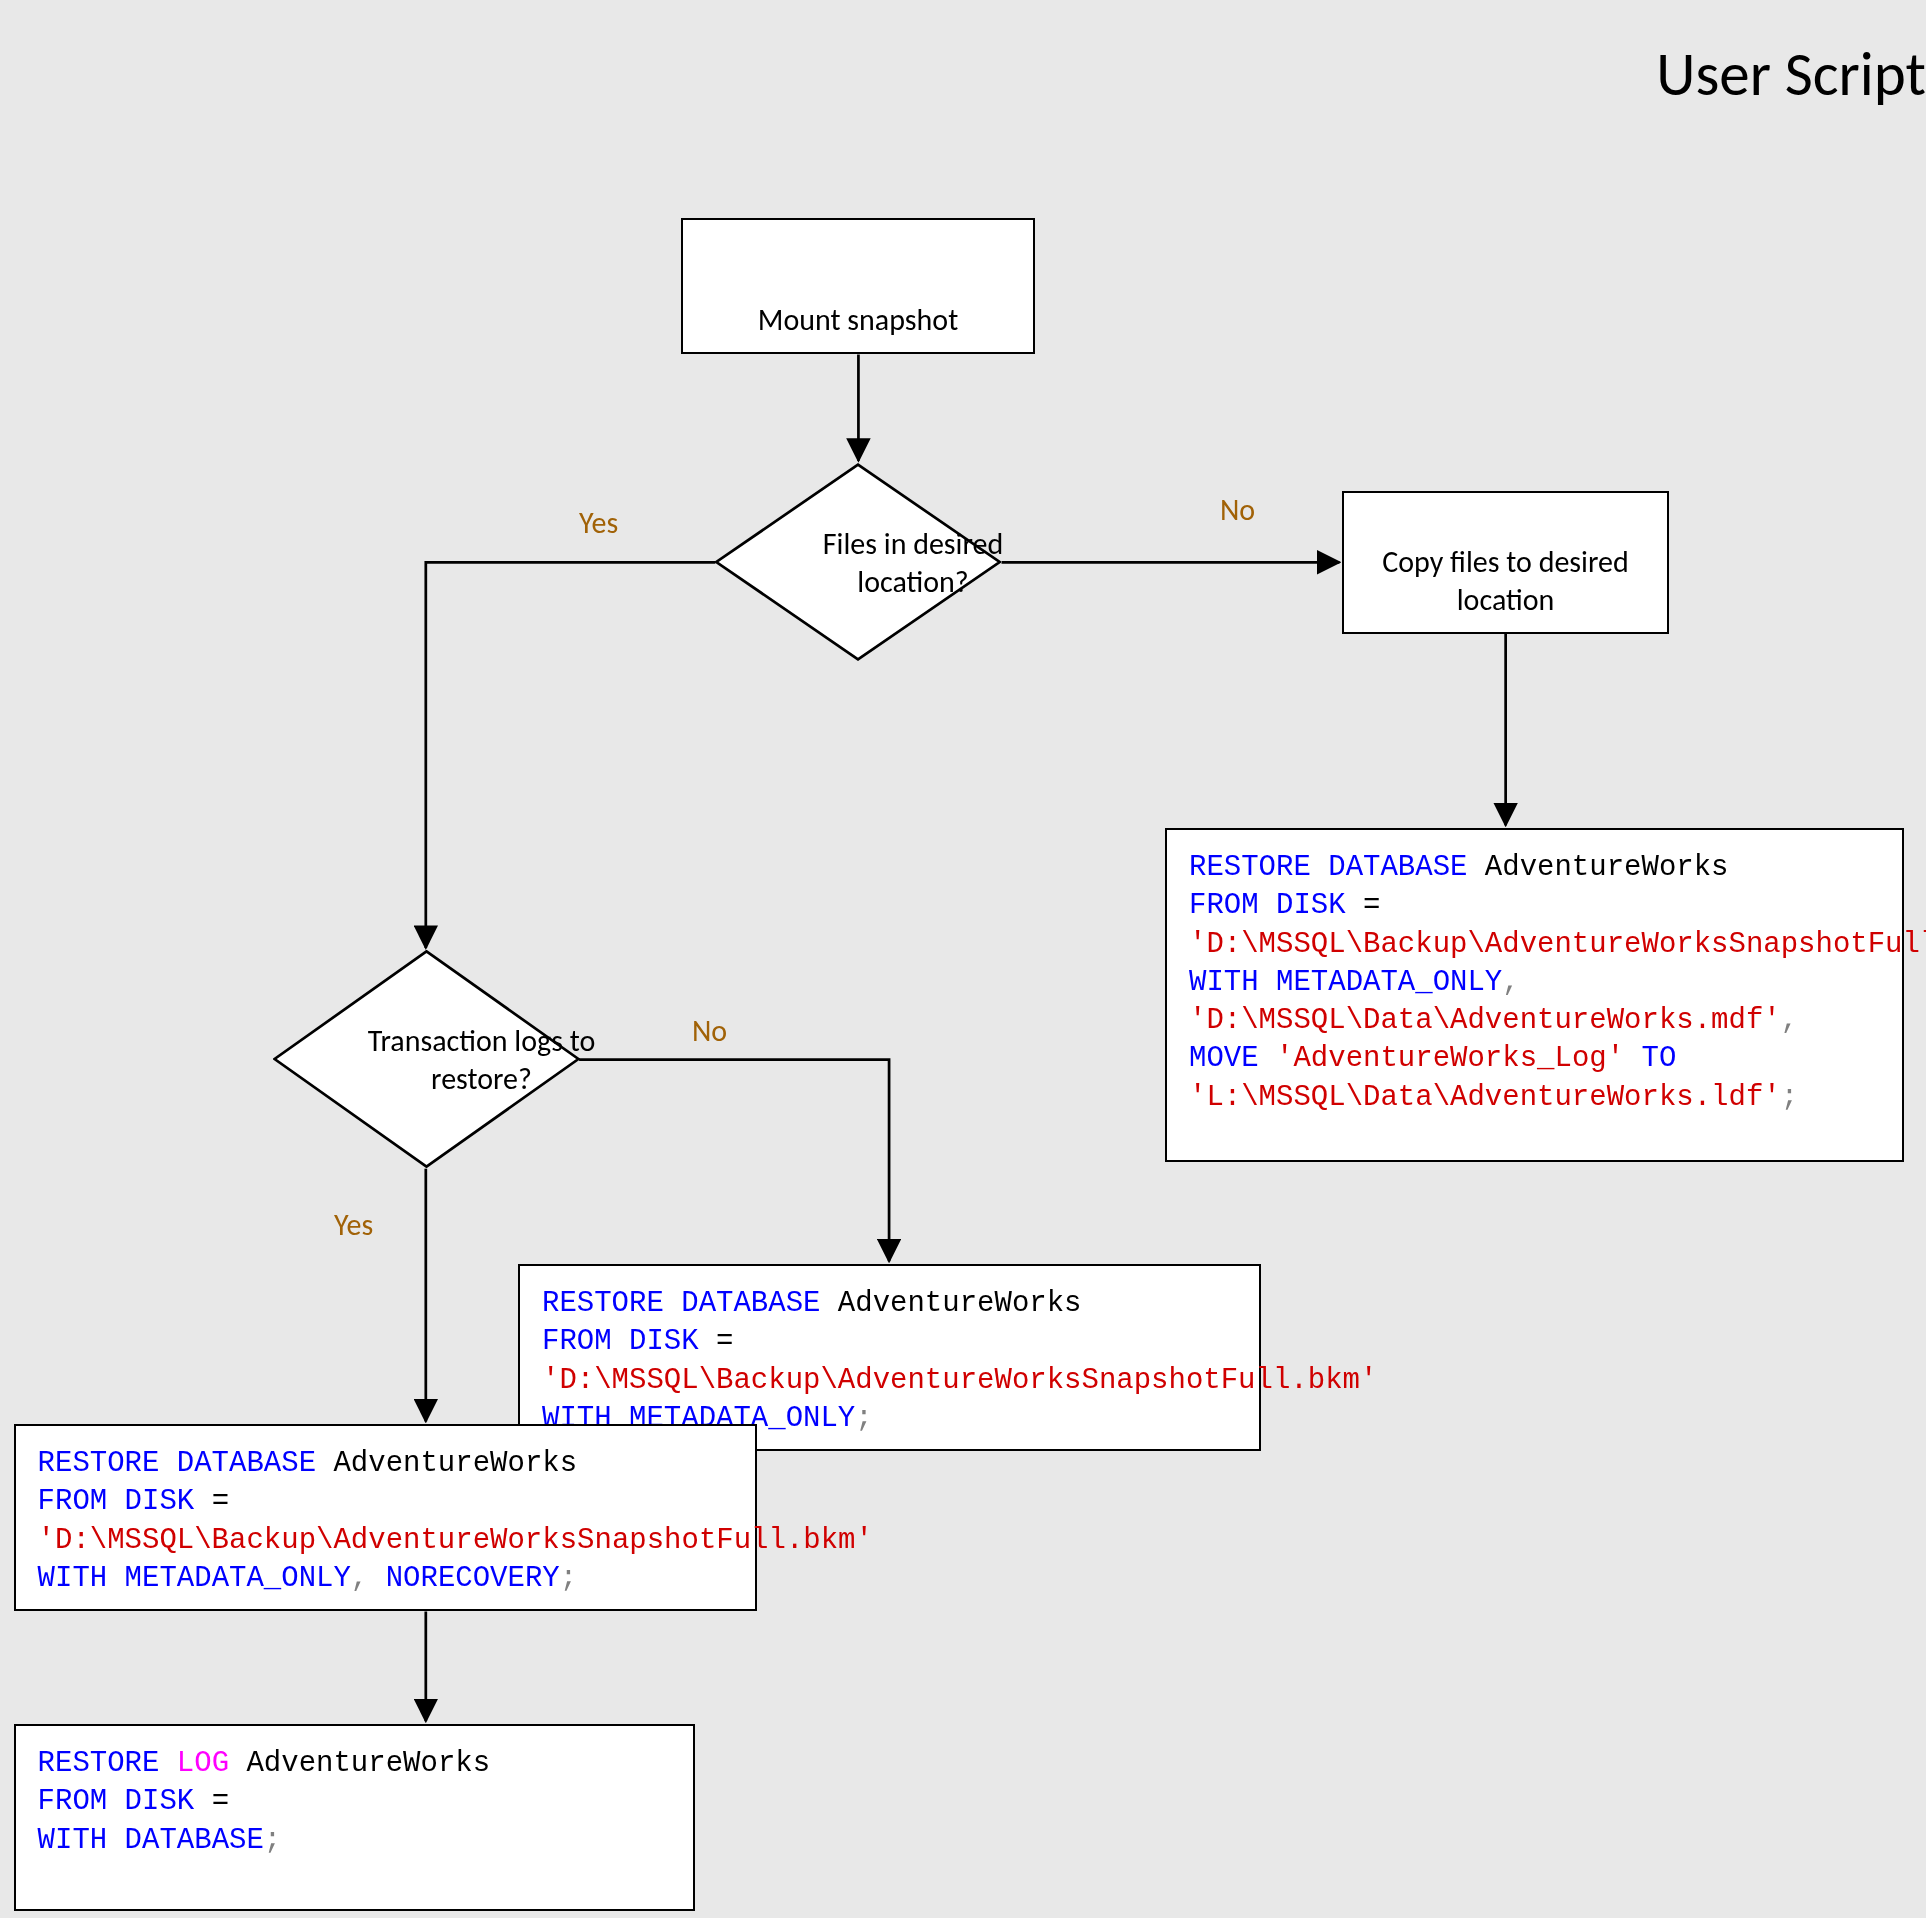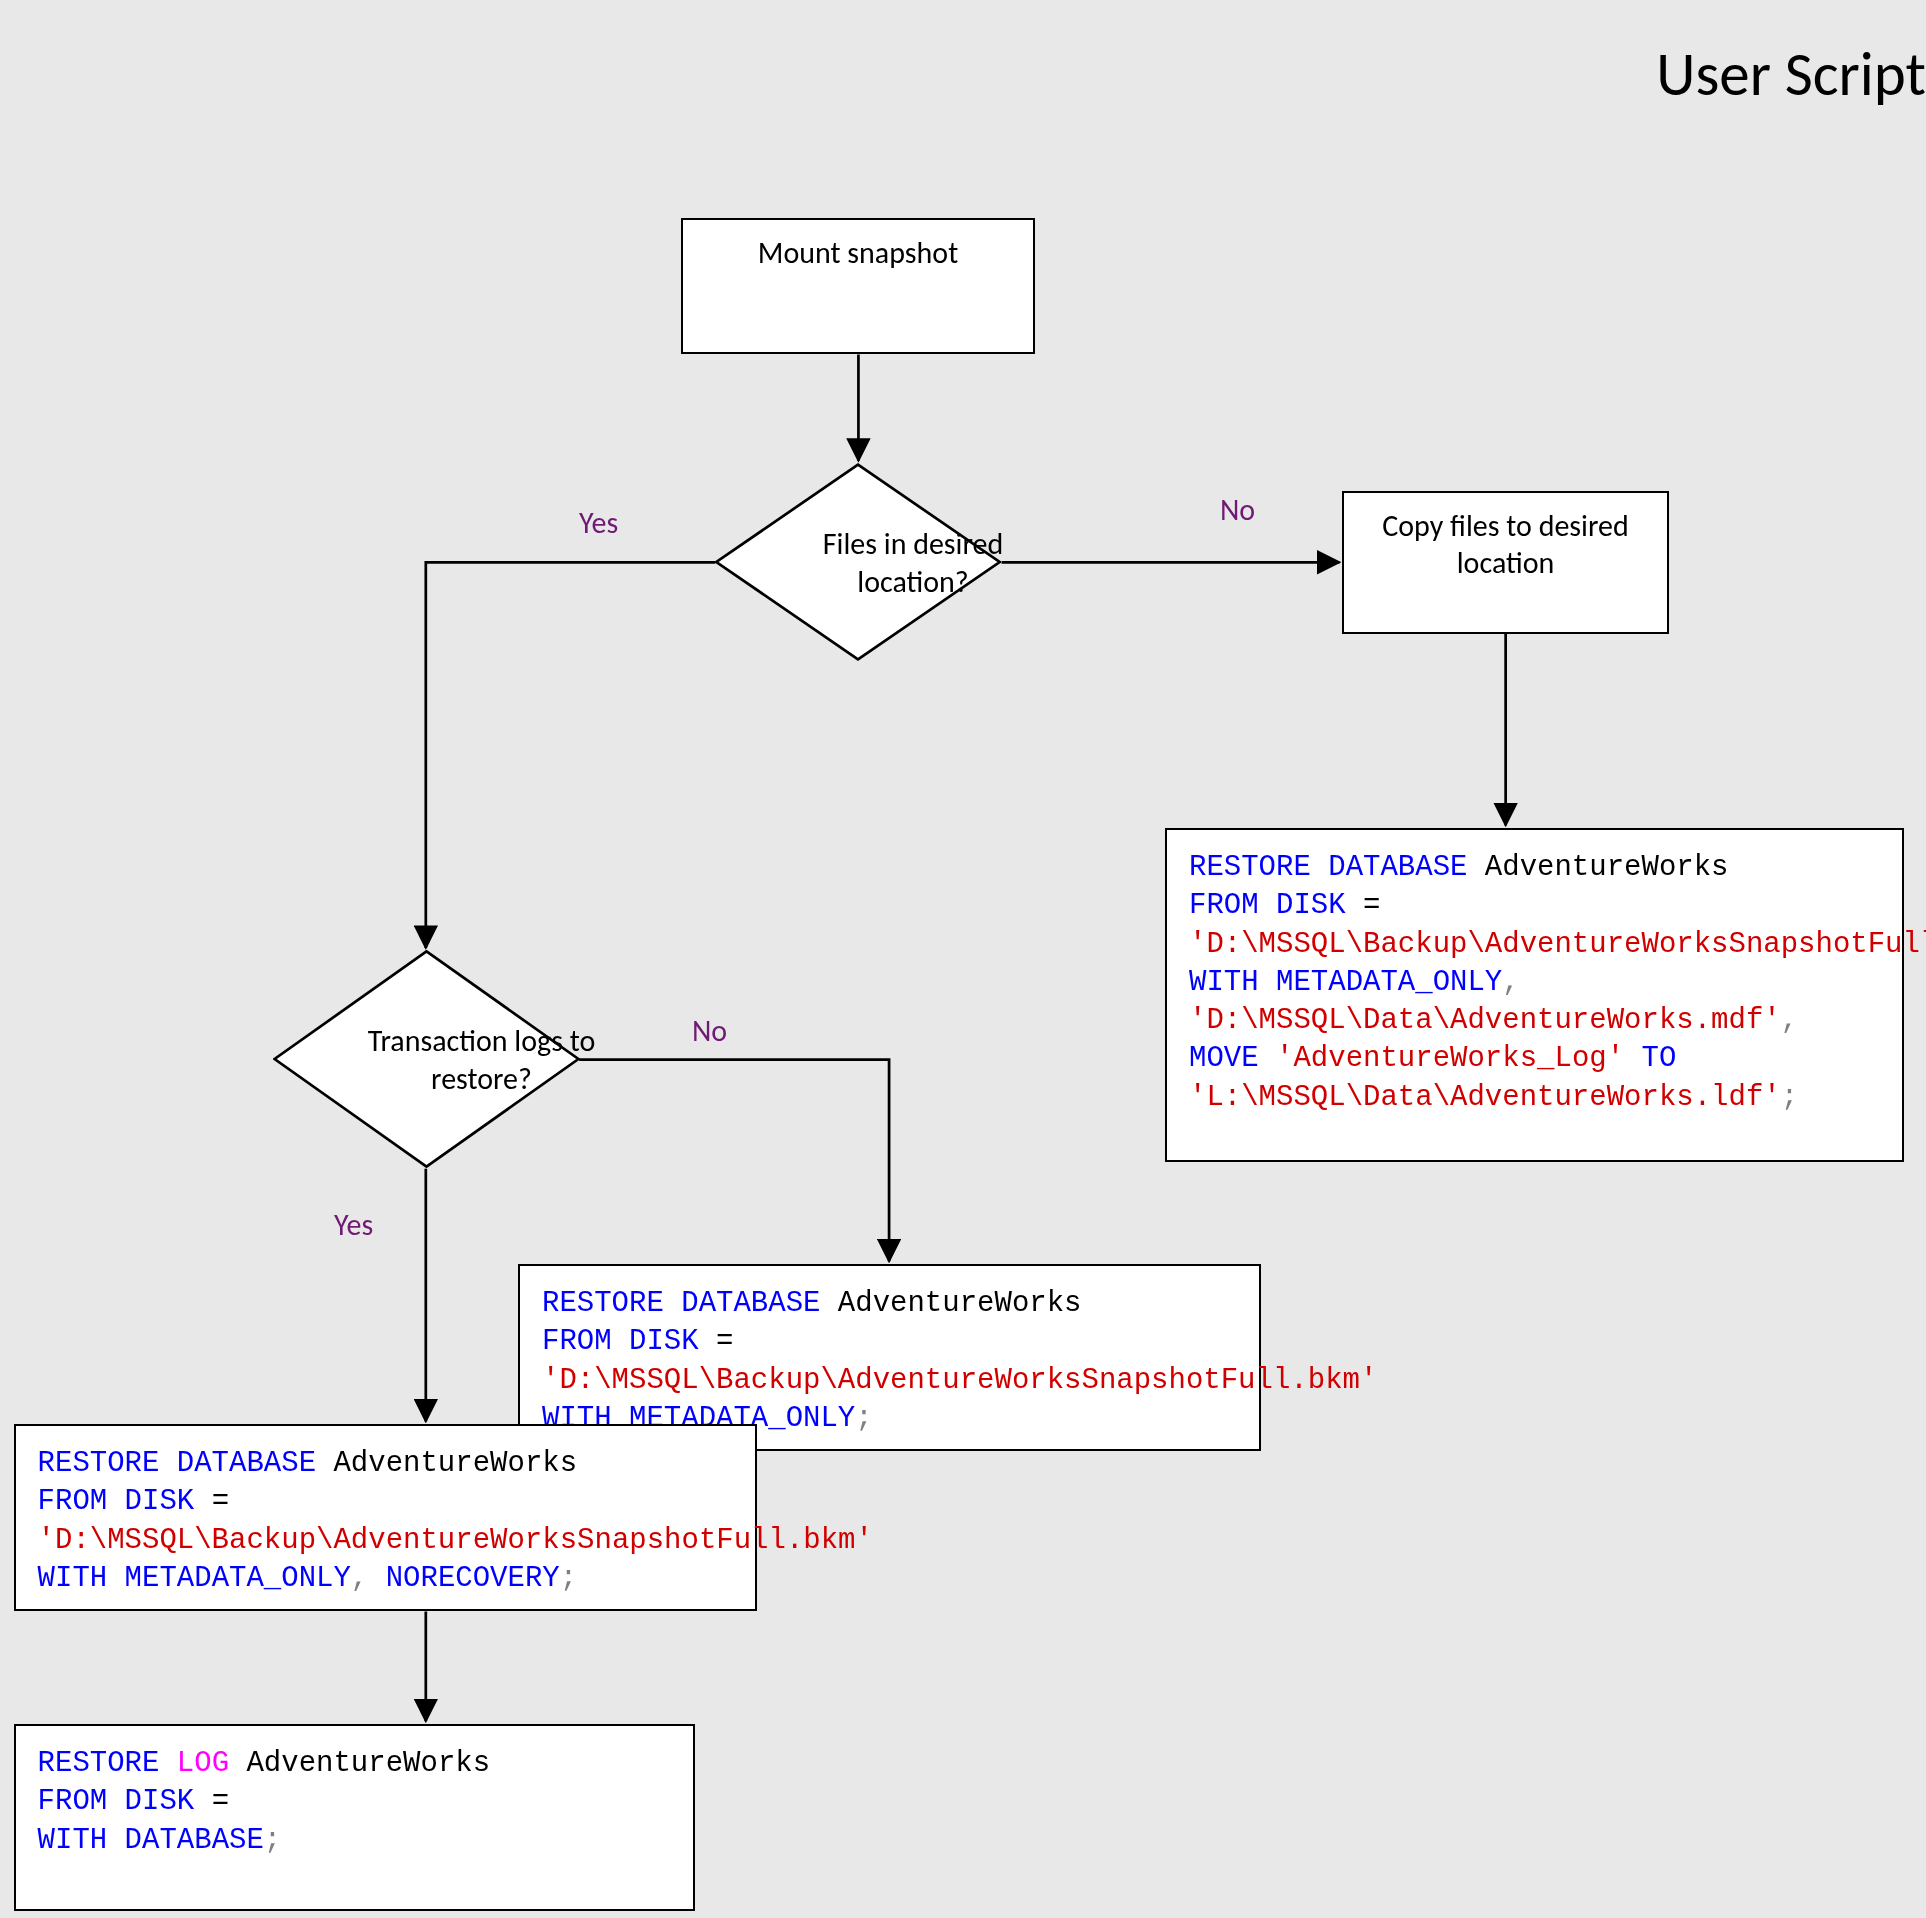--- a/index.html
+++ b/index.html
@@ -23,21 +23,21 @@
     font-size: 61px;
     font-weight: 400;
     color: #000;
   }
   .rect {
     position: absolute;
     background: #fff;
     border: 2.7px solid #000;
     box-sizing: border-box;
     display: flex;
-    align-items: flex-start;
+    align-items: flex-end;
     justify-content: center;
     text-align: center;
     font-size: 30px;
     line-height: 1.25;
     padding: 13.6px;
   }
   .diamond {
     position: absolute;
   }
   .diamond svg {
@@ -67,21 +67,21 @@
     white-space: normal;
   }
   .kw   { color: #0000ff; }
   .str  { color: #d00000; }
   .plain{ color: #000; }
   .gray { color: #808080; }
   .mag  { color: #ff00ff; }
   .edge-label {
     position: absolute;
     font-size: 30px;
-    color: #701a75;
+    color: #a16207;
   }
 </style>
 </head>
 <body>
 
 <div class="canvas">
 
   <div class="title">User Script</div>
 
   <div class="rect" style="left:681px; top:218px; width:354px; height:136px;">

